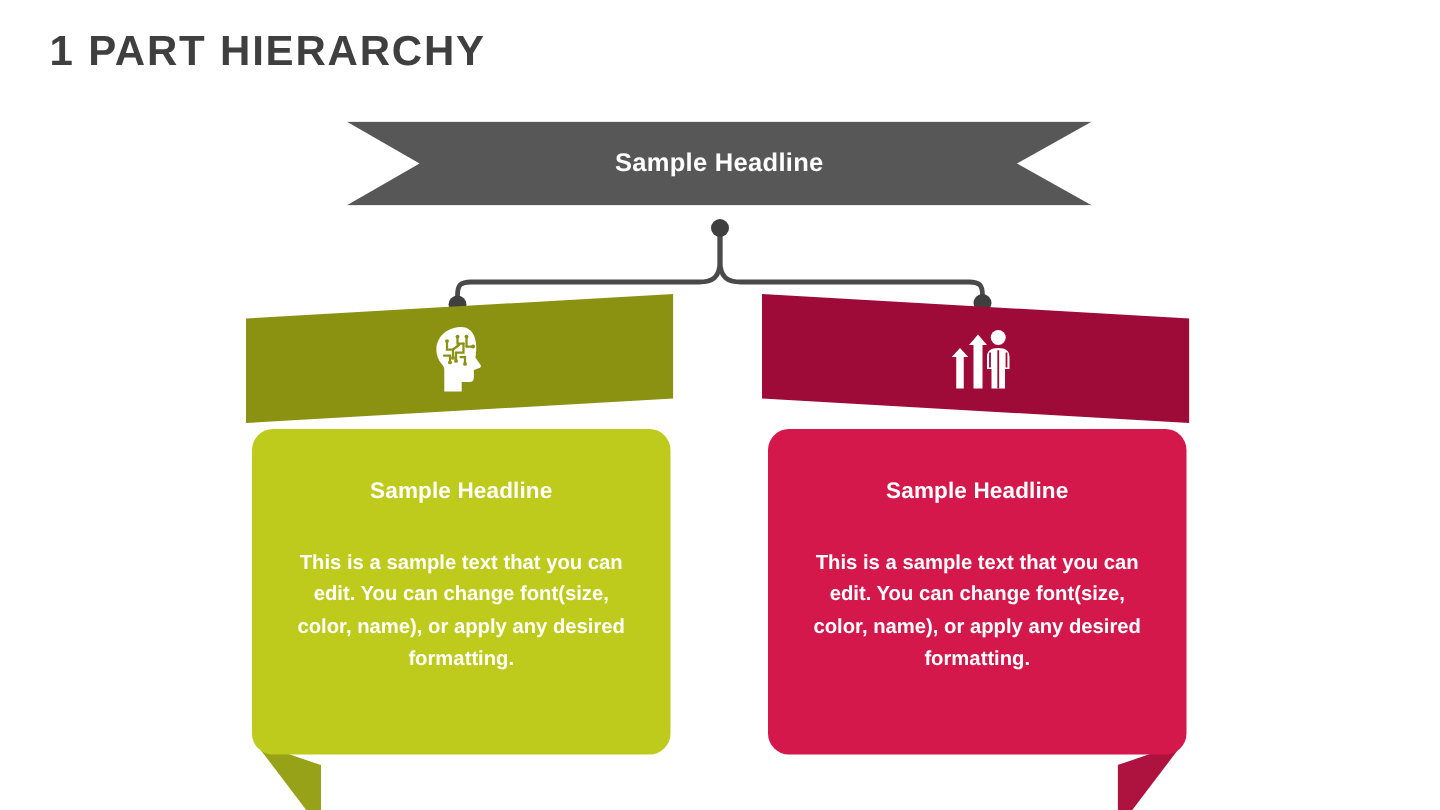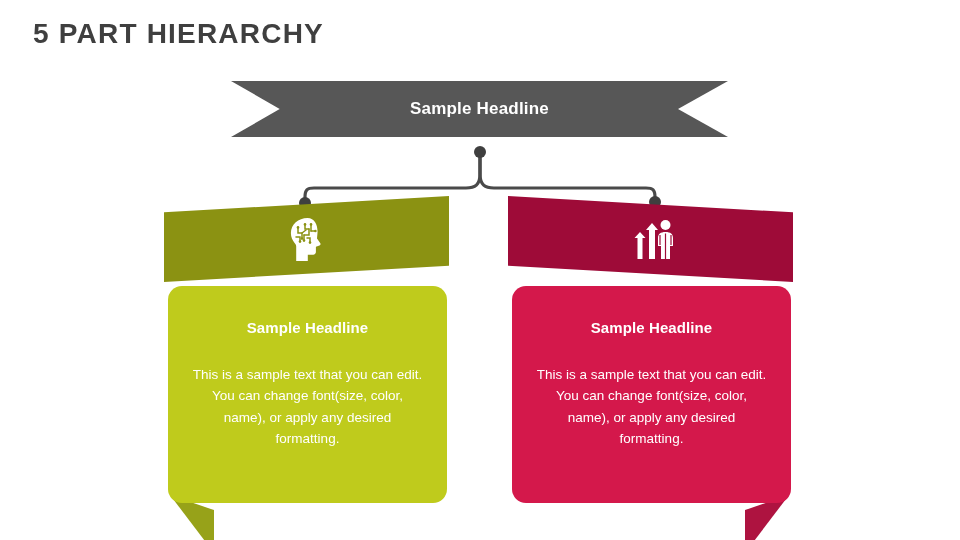--- a/index.html
+++ b/index.html
@@ -161,29 +161,29 @@
   .content-card .card-headline {
     margin-top: 33px;
     font-size: 15px;
     font-weight: bold;
     letter-spacing: 0.1px;
   }
   .content-card .card-paragraph {
     margin-top: 28px;
     font-size: 13.5px;
     line-height: 1.58;
-    font-weight: normal;
+    font-weight: bold;
   }
 </style>
 </head>
 <body>
 
 <div id="slide">
 
-  <div id="slide-title">5 PART HIERARCHY</div>
+  <div id="slide-title">1 PART HIERARCHY</div>
 
   <div id="top-banner">
     <div class="banner-shape"></div>
     <div class="banner-notch-right"></div>
     <div class="banner-label">Sample Headline</div>
   </div>
 
   <svg id="connector" viewBox="0 0 400 75">
     <path d="M200 16 L200 34 C200 45 195 48 186 48 L34 48 C27 48 25 50 25 57 L25 63" fill="none" stroke="#4a4a4a" stroke-width="3.2" stroke-linecap="round"></path>
     <path d="M200 16 L200 34 C200 45 205 48 214 48 L366 48 C373 48 375 50 375 57 L375 62" fill="none" stroke="#4a4a4a" stroke-width="3.2" stroke-linecap="round"></path>

